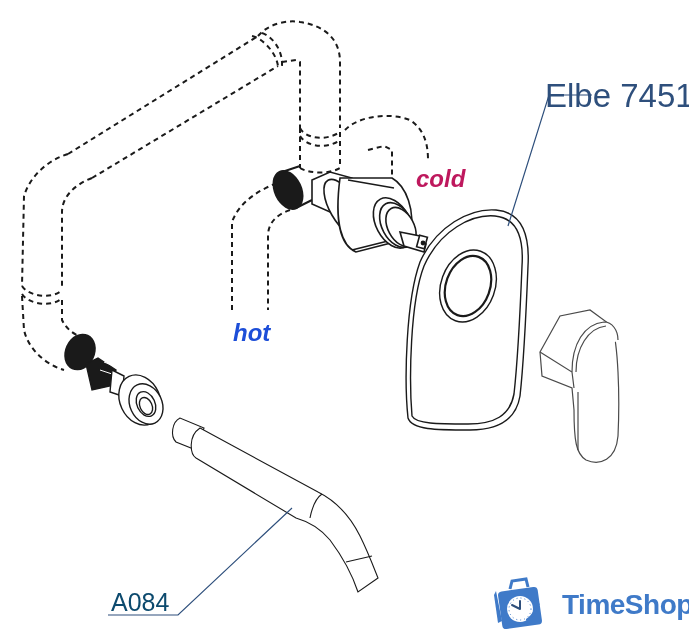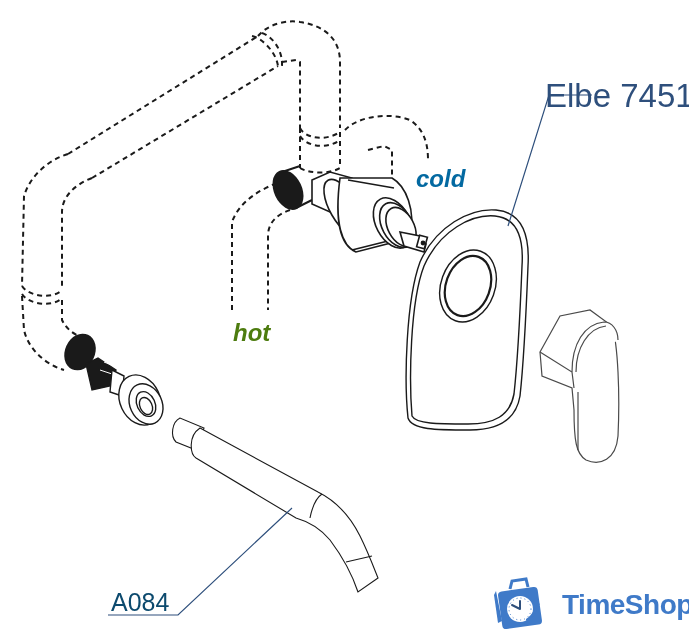--- a/index.html
+++ b/index.html
@@ -33,29 +33,29 @@
       font-size: 33px;
       color: #2e4f7c;
       margin-top: 16px;
     }
     .label-cold {
       left: 416px;
       top: 167px;
       font-size: 24px;
       font-weight: bold;
       font-style: italic;
-      color: #0369a1;
+      color: #be185d;
     }
     .label-hot {
       left: 233px;
       top: 321px;
       font-size: 24px;
       font-weight: bold;
       font-style: italic;
-      color: #4d7c0f;
+      color: #1d4ed8;
     }
     .label-spout {
       left: 111px;
       top: 590px;
       font-size: 25px;
       color: #0c4a6e;
     }
     .brand {
       position: absolute;
       left: 490px;

